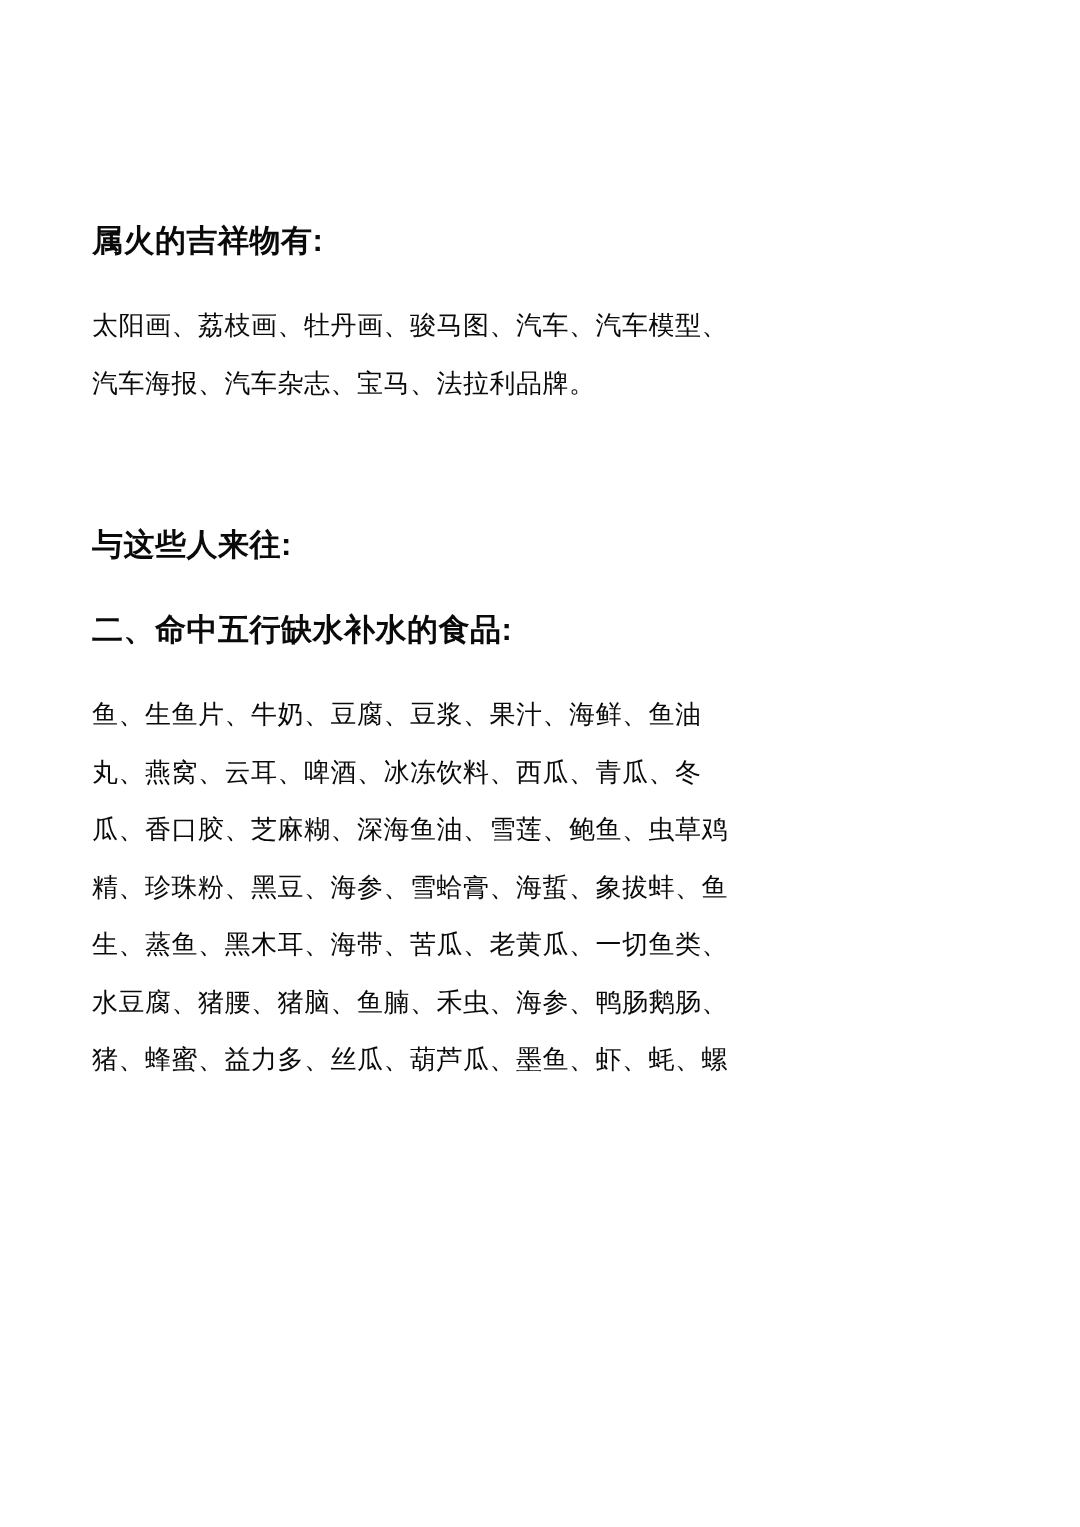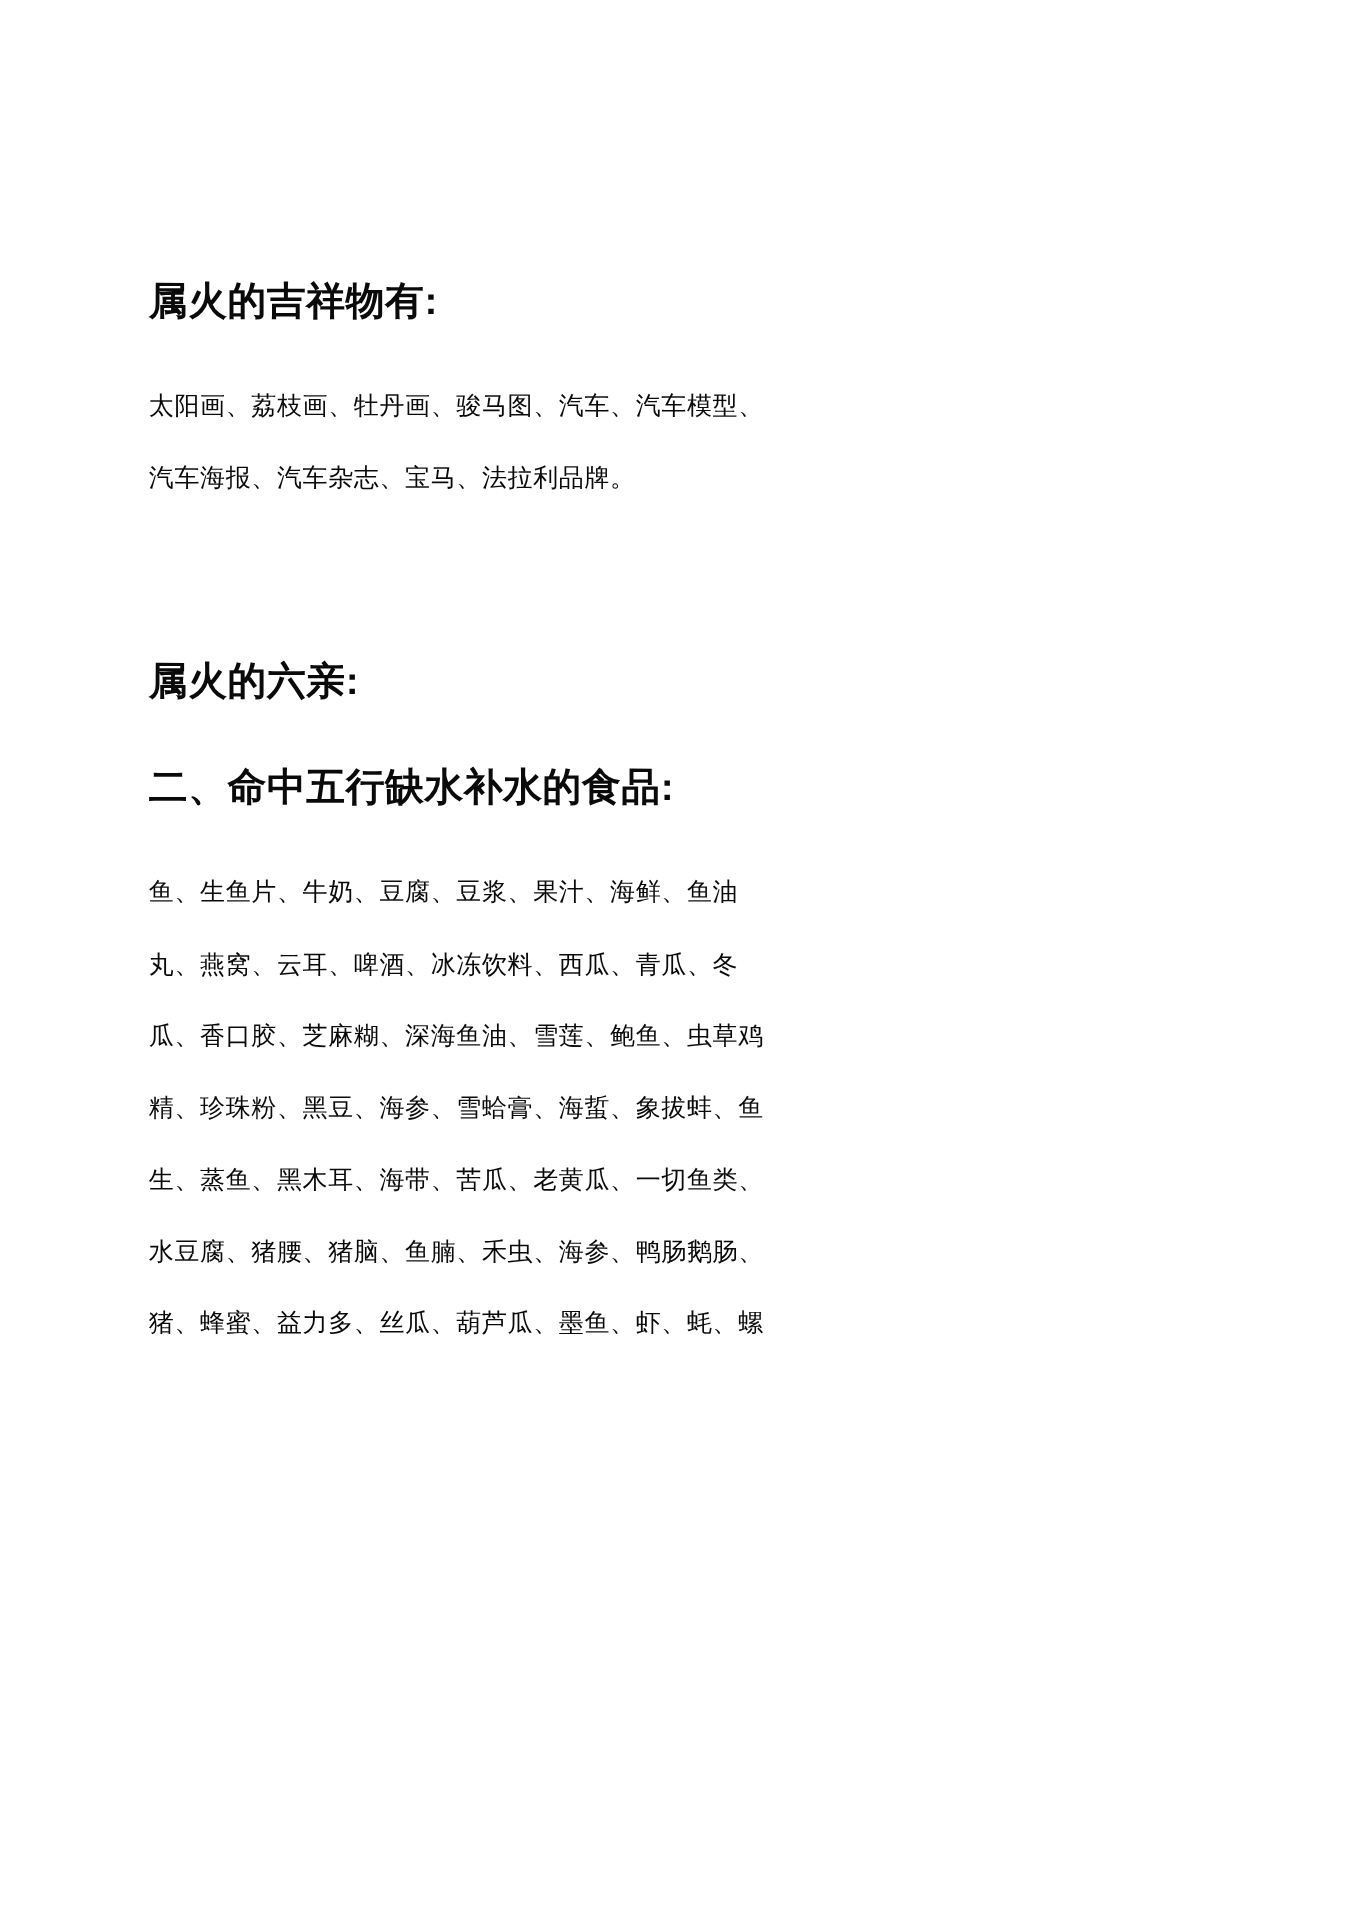--- a/index.html
+++ b/index.html
@@ -11,35 +11,35 @@
     width: 1080px;
     height: 1527px;
     background: #ffffff;
     font-family: "Liberation Sans", "DejaVu Sans", sans-serif;
     color: #0a0a0a;
     overflow: hidden;
   }
   .page {
     width: 1080px;
     height: 1527px;
-    padding: 212px 168px 0 119px;
+    padding: 212px 168px 0 92px;
   }
   .section {
     margin: 0;
   }
   .section-heading {
     font-size: 31px;
     line-height: 57px;
     font-weight: 700;
     margin: 0 0 28px 0;
     letter-spacing: 0.5px;
     white-space: pre-line;
   }
   .section-body {
-    font-size: 20px;
+    font-size: 26px;
     line-height: 57.5px;
     font-weight: 400;
     margin: 0 0 104px 0;
     letter-spacing: 0.5px;
     white-space: pre-line;
     text-align: justify;
   }
   .section:last-child .section-body {
     margin-bottom: 0;
   }
@@ -49,21 +49,21 @@
 
 <div class="page">
 
   <div class="section">
     <h2 class="section-heading">属火的吉祥物有:</h2>
     <p class="section-body">太阳画、荔枝画、牡丹画、骏马图、汽车、汽车模型、
 汽车海报、汽车杂志、宝马、法拉利品牌。</p>
   </div>
 
   <div class="section">
-    <h2 class="section-heading">属火的六亲:</h2>
+    <h2 class="section-heading">与这些人来往:</h2>
   </div>
 
   <div class="section">
     <h2 class="section-heading">二、命中五行缺水补水的食品:</h2>
     <p class="section-body">鱼、生鱼片、牛奶、豆腐、豆浆、果汁、海鲜、鱼油
 丸、燕窝、云耳、啤酒、冰冻饮料、西瓜、青瓜、冬
 瓜、香口胶、芝麻糊、深海鱼油、雪莲、鲍鱼、虫草鸡
 精、珍珠粉、黑豆、海参、雪蛤膏、海蜇、象拔蚌、鱼
 生、蒸鱼、黑木耳、海带、苦瓜、老黄瓜、一切鱼类、
 水豆腐、猪腰、猪脑、鱼腩、禾虫、海参、鸭肠鹅肠、

